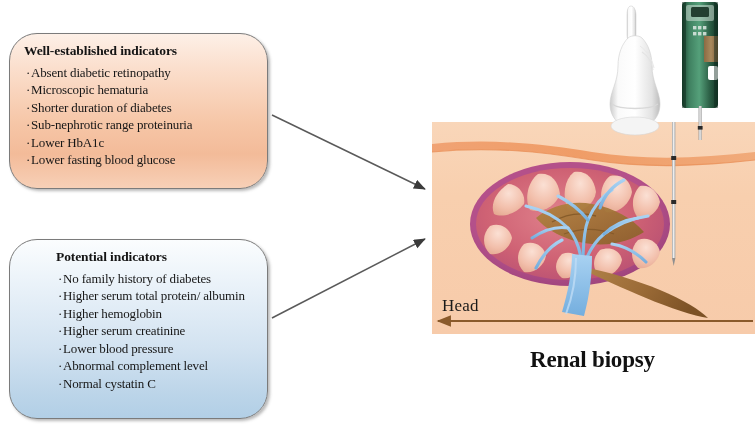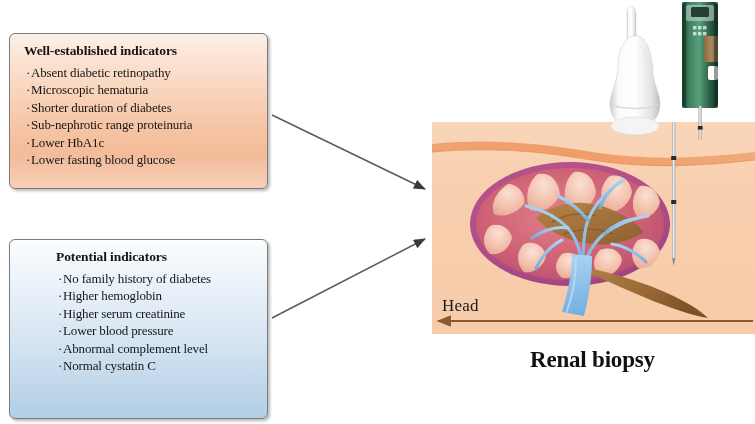--- a/index.html
+++ b/index.html
@@ -21,21 +21,21 @@
     width: 755px;
     height: 424px;
     background: #ffffff;
   }
 
   
   .ind-box {
     position: absolute;
     box-sizing: border-box;
     border: 1.4px solid #7b7b7b;
-    border-radius: 6px;
+    border-radius: 28px;
     box-shadow: 2px 2px 3px rgba(70,70,70,0.38);
     padding: 8px 10px 6px 12px;
     overflow: hidden;
   }
   #box-well {
     left: 9px;
     top: 33px;
     width: 259px;
     height: 156px;
     background:
@@ -143,20 +143,21 @@
       <li><span class="bullet">·</span><span>Sub-nephrotic range proteinuria</span></li>
       <li><span class="bullet">·</span><span>Lower HbA1c</span></li>
       <li><span class="bullet">·</span><span>Lower fasting blood glucose</span></li>
     </ul>
   </div>
 
   <div class="ind-box" id="box-potential">
     <div class="ind-title">Potential indicators</div>
     <ul class="ind-list">
       <li><span class="bullet">·</span><span>No family history of diabetes</span></li>
+      <li><span class="bullet">·</span><span>Higher serum total protein/ albumin</span></li>
       <li><span class="bullet">·</span><span>Higher hemoglobin</span></li>
       <li><span class="bullet">·</span><span>Higher serum creatinine</span></li>
       <li><span class="bullet">·</span><span>Lower blood pressure</span></li>
       <li><span class="bullet">·</span><span>Abnormal complement level</span></li>
       <li><span class="bullet">·</span><span>Normal cystatin C</span></li>
     </ul>
   </div>
 
   <svg id="connectors" viewBox="0 0 755 424">
     <defs>

